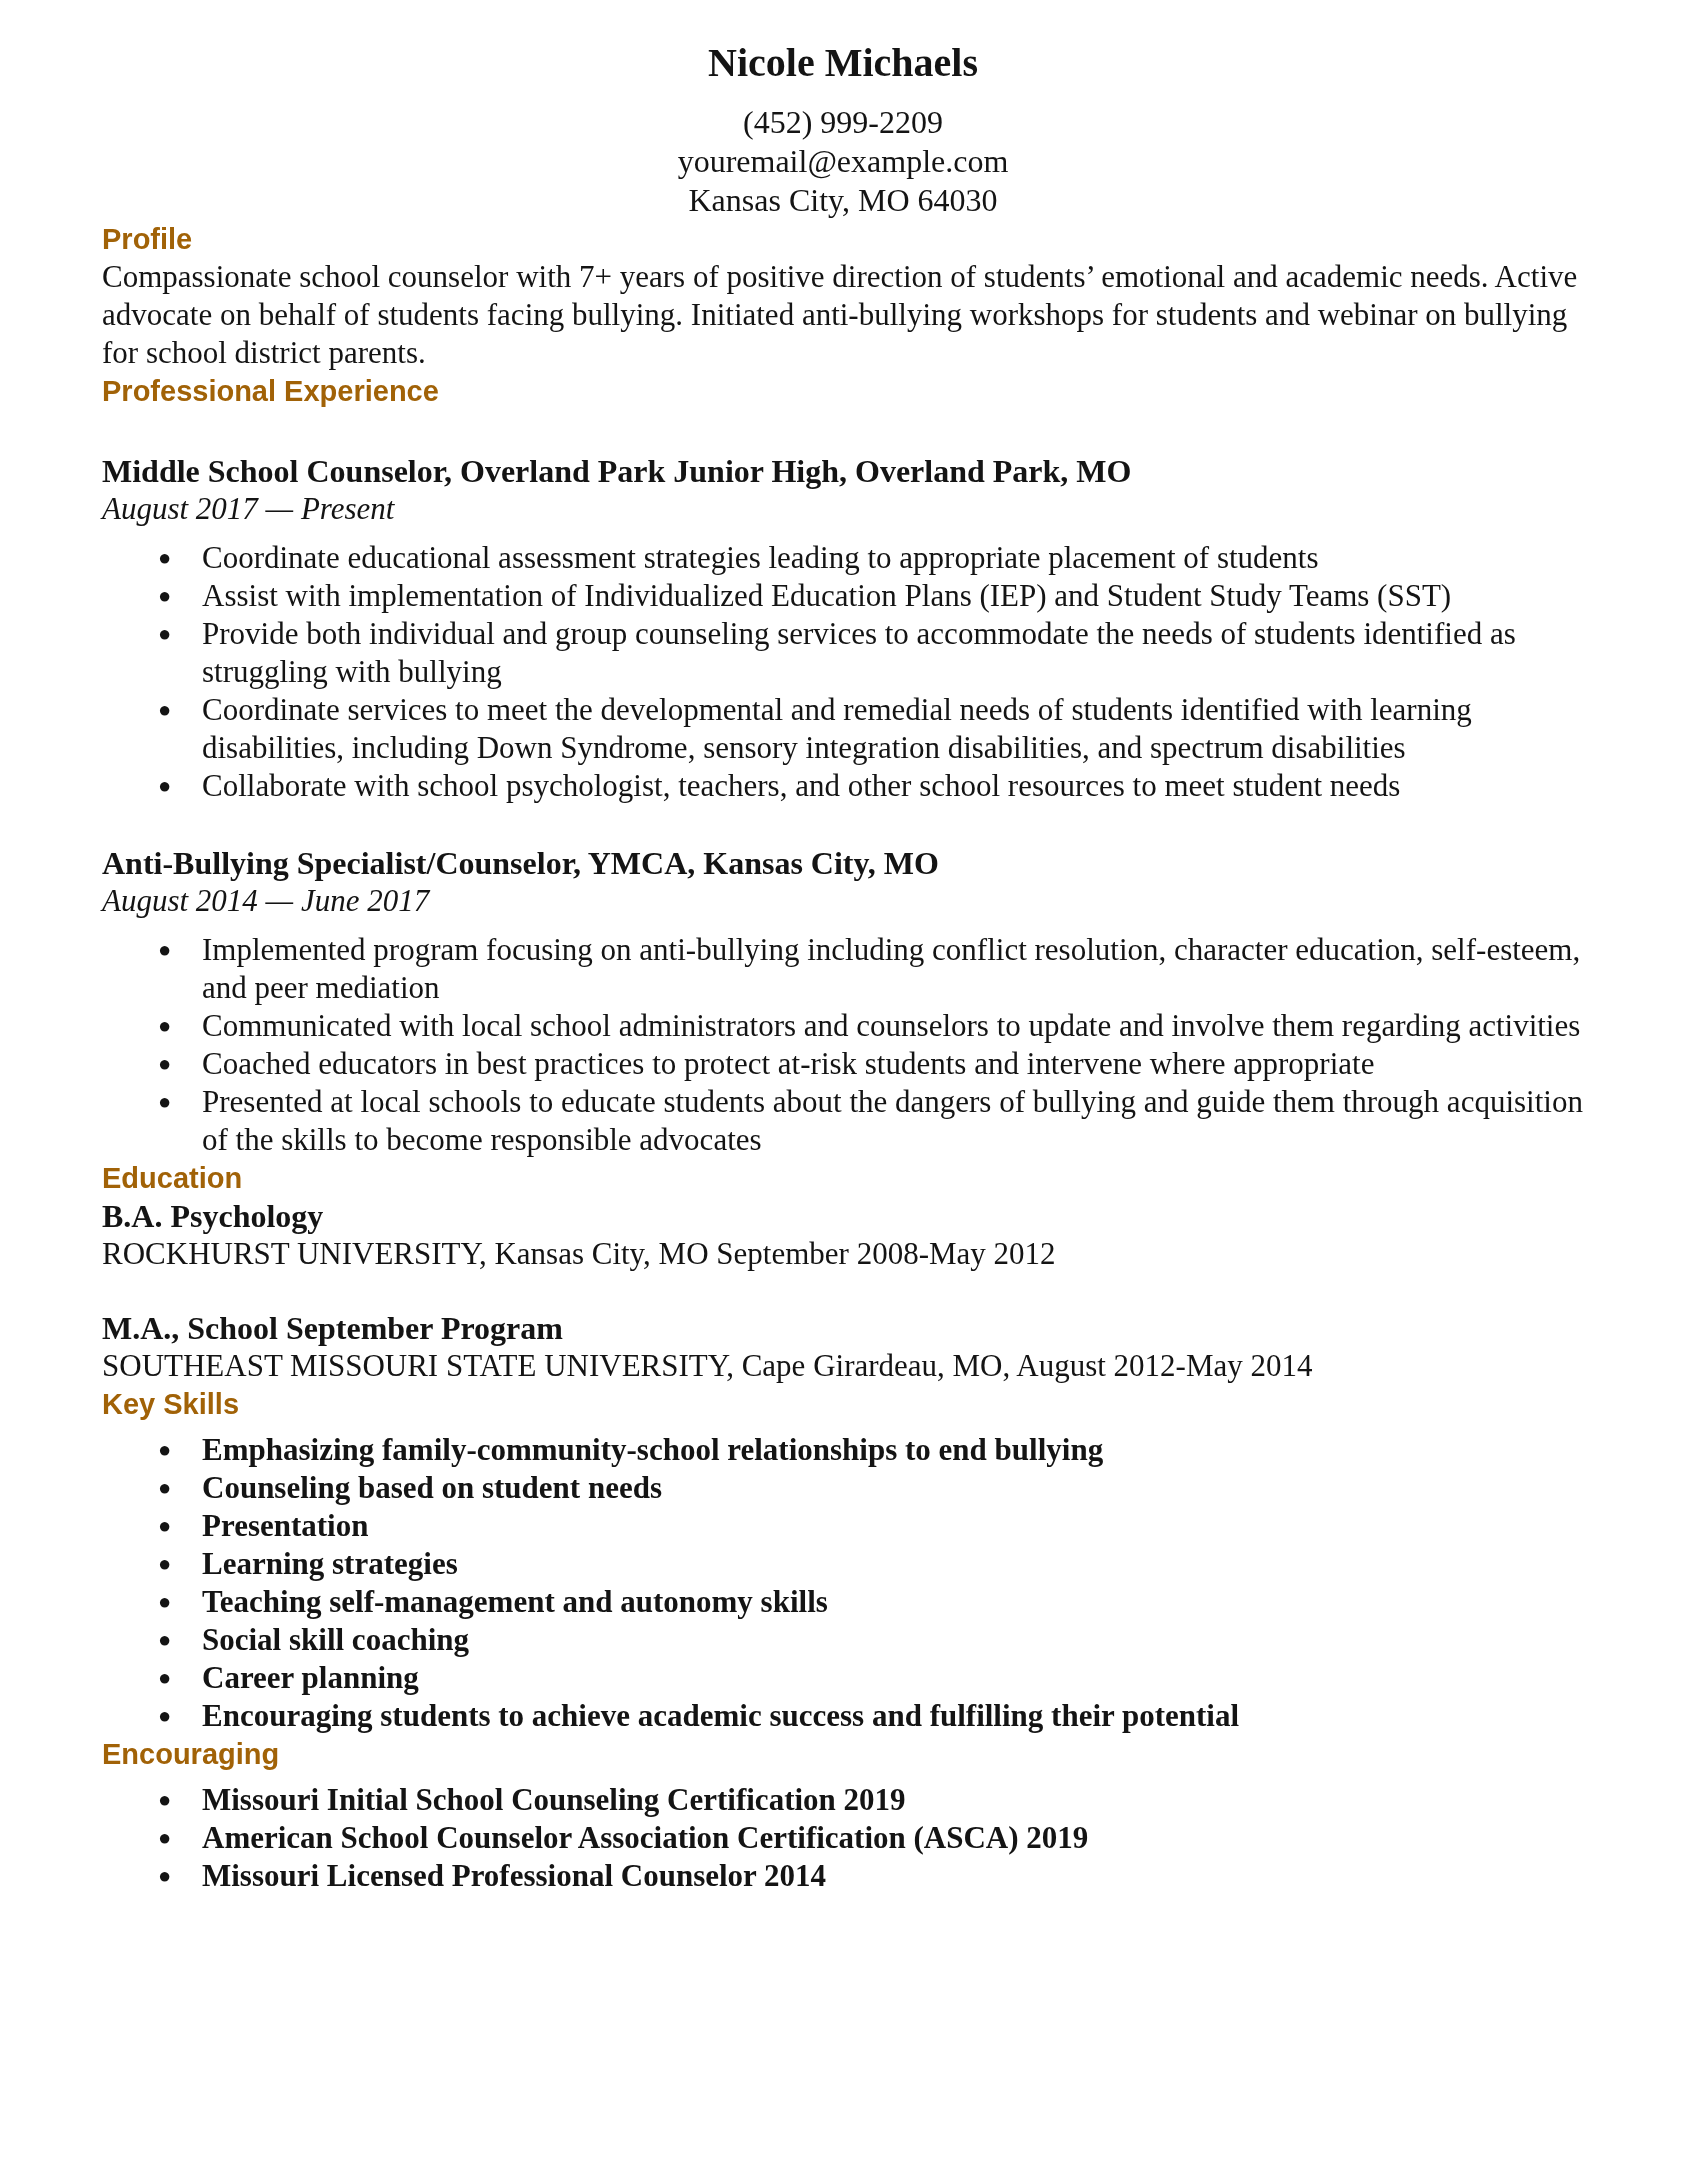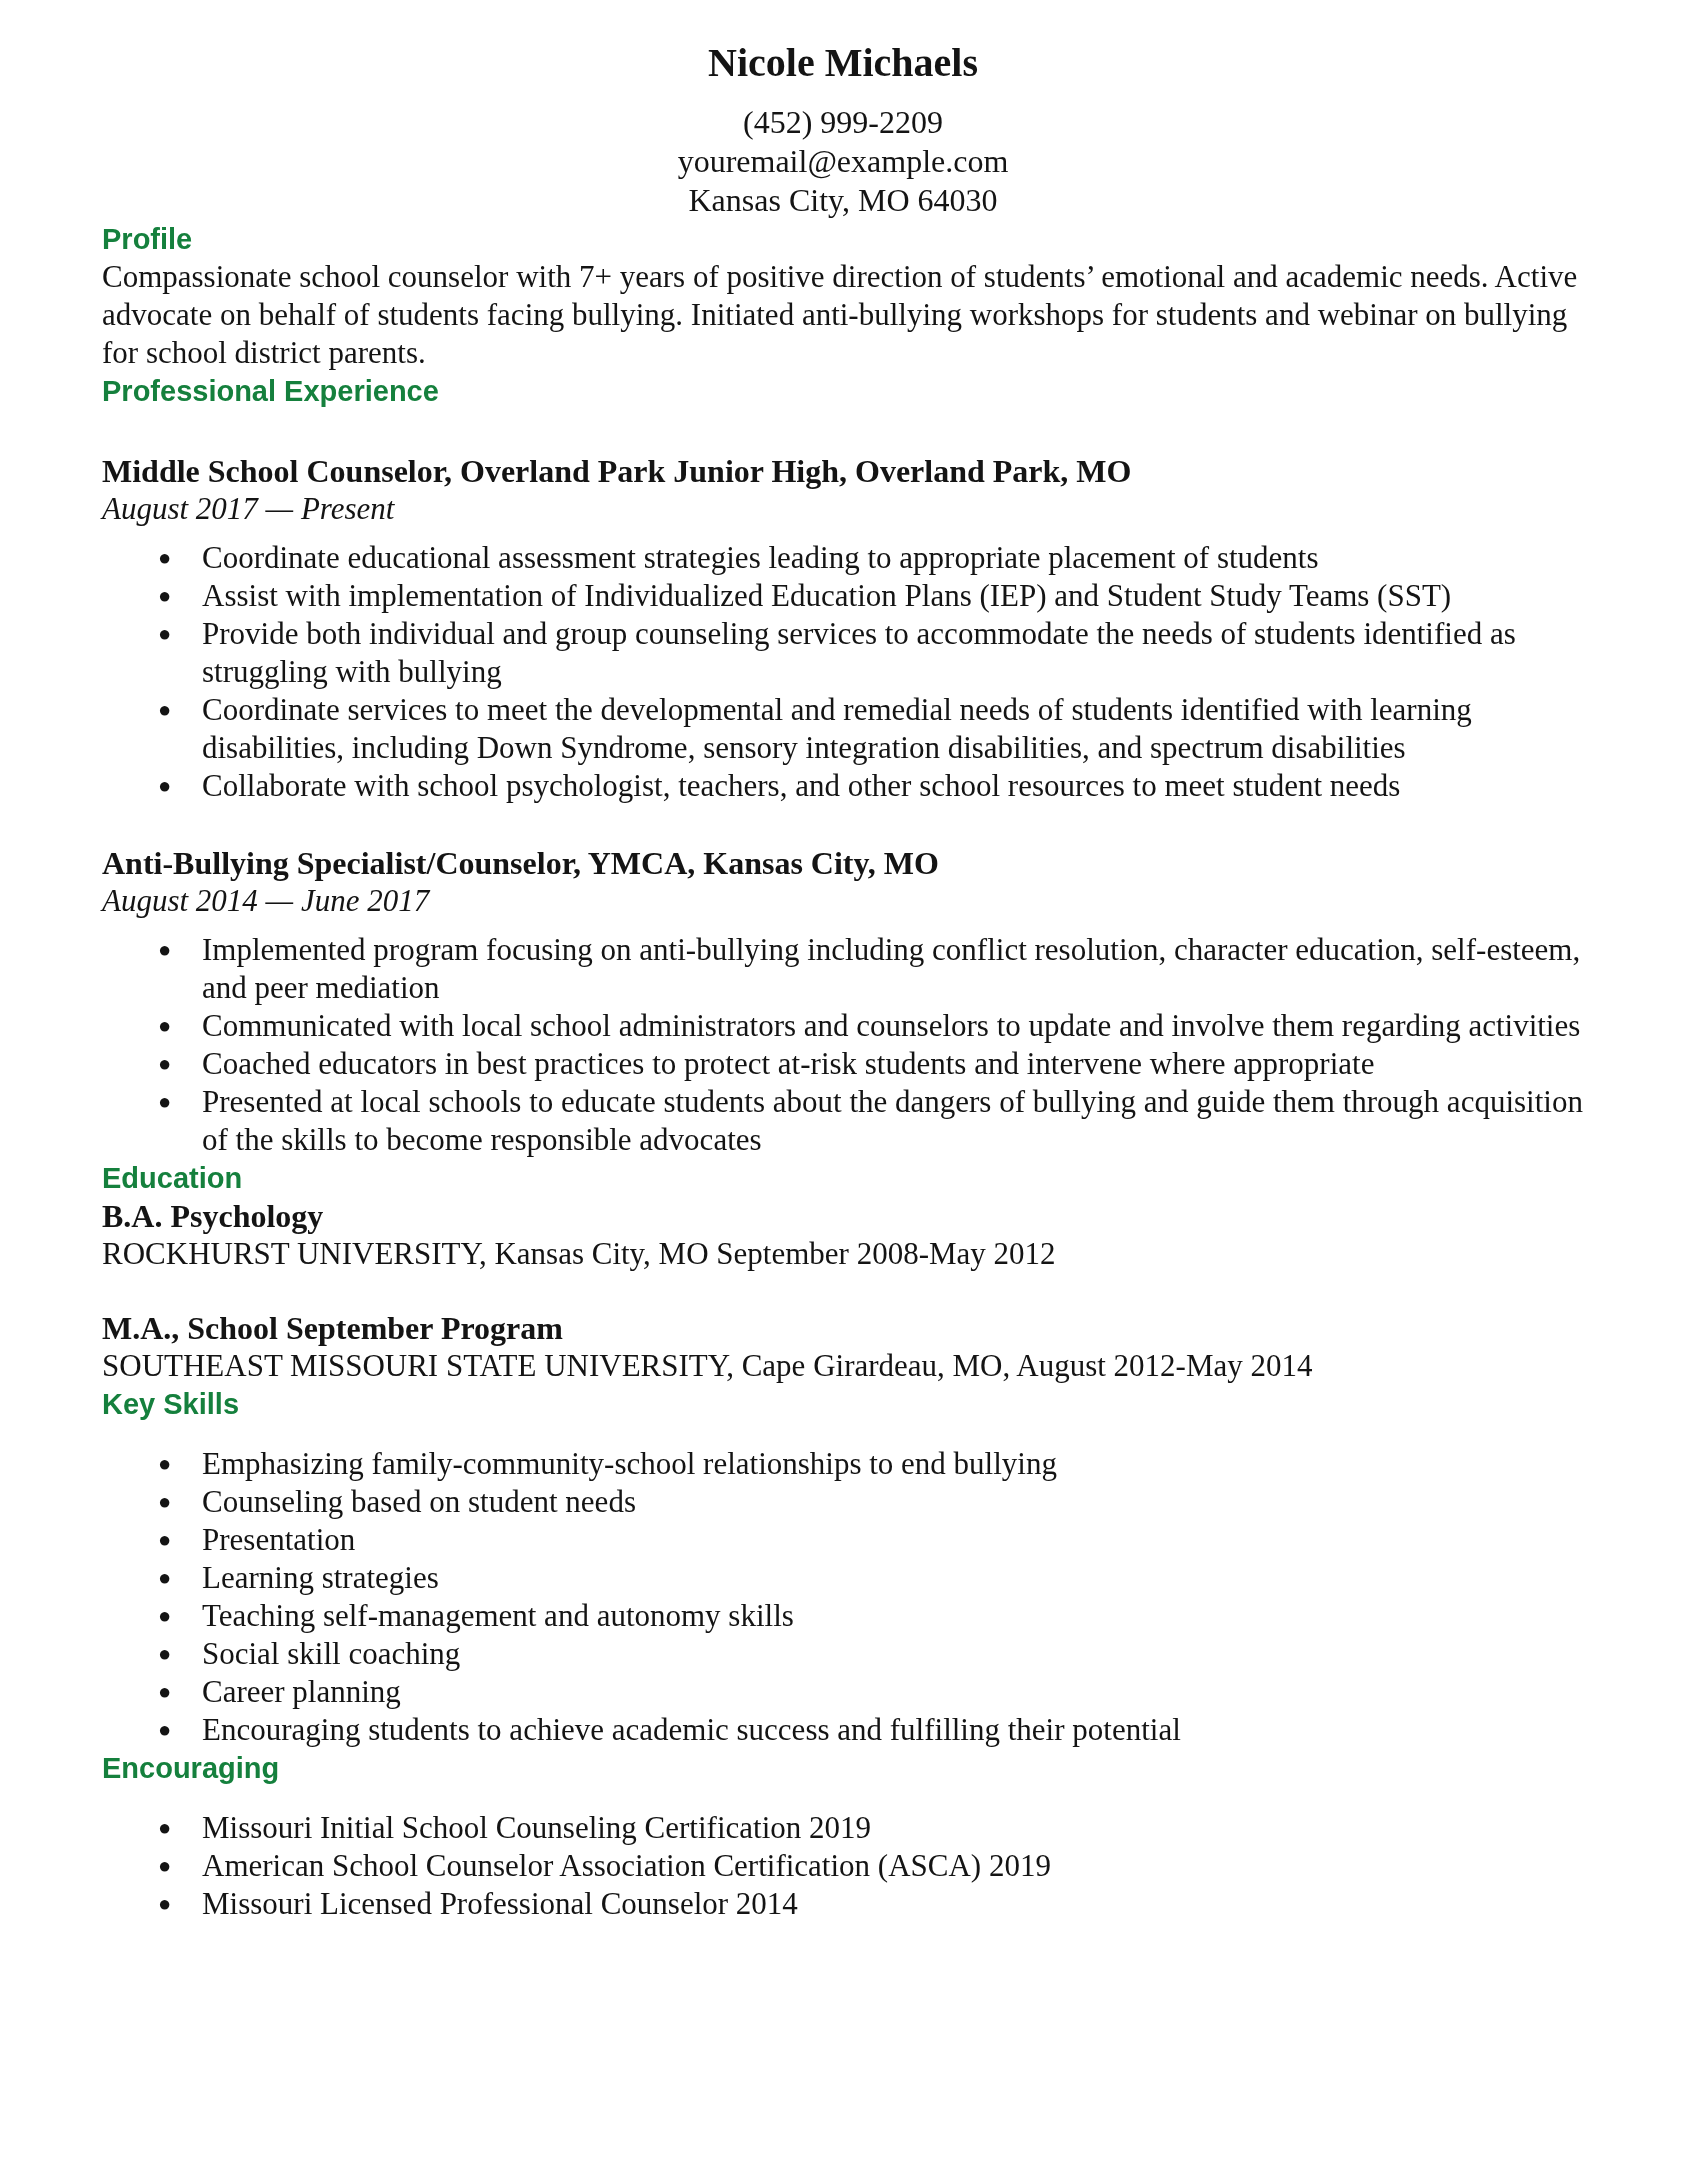--- a/index.html
+++ b/index.html
@@ -25,21 +25,21 @@
     margin: 16px;
   }
   .contact-line { font-size: 32px; line-height: 39px; }
 
   
   h2.section-heading {
     font-family: "Liberation Sans", sans-serif;
     font-weight: bold;
     font-size: 29px;
     line-height: 38px;
-    color: #15803d;
+    color: #a16207;
     margin: 0;
   }
   .mt-profile      { margin-top: 12px; }
   .mt-experience   { margin-top: 43px; }
   .mt-education    { margin-top: 27px; }
   .mt-keyskills    { margin-top: 31px; }
   .mt-credentials  { margin-top: 29px; }
 
   
   p { margin: 0; }
@@ -49,21 +49,21 @@
     margin-top: 42px;
   }
   .job-title.second { margin-top: 39px; }
   .job-dates { font-style: italic; }
 
   ul.bullets {
     list-style: none;
     margin: 11px 0 0 0;
     padding: 0;
   }
-  ul.bullets.tight { margin-top: 22px; }
+  ul.bullets.tight { margin-top: 8px; font-weight: bold; }
   ul.bullets li {
     position: relative;
     padding-left: 100px;
   }
   ul.bullets li::before {
     content: "\25CF";
     position: absolute;
     left: 56px;
     top: 0;
     font-size: 22px;

